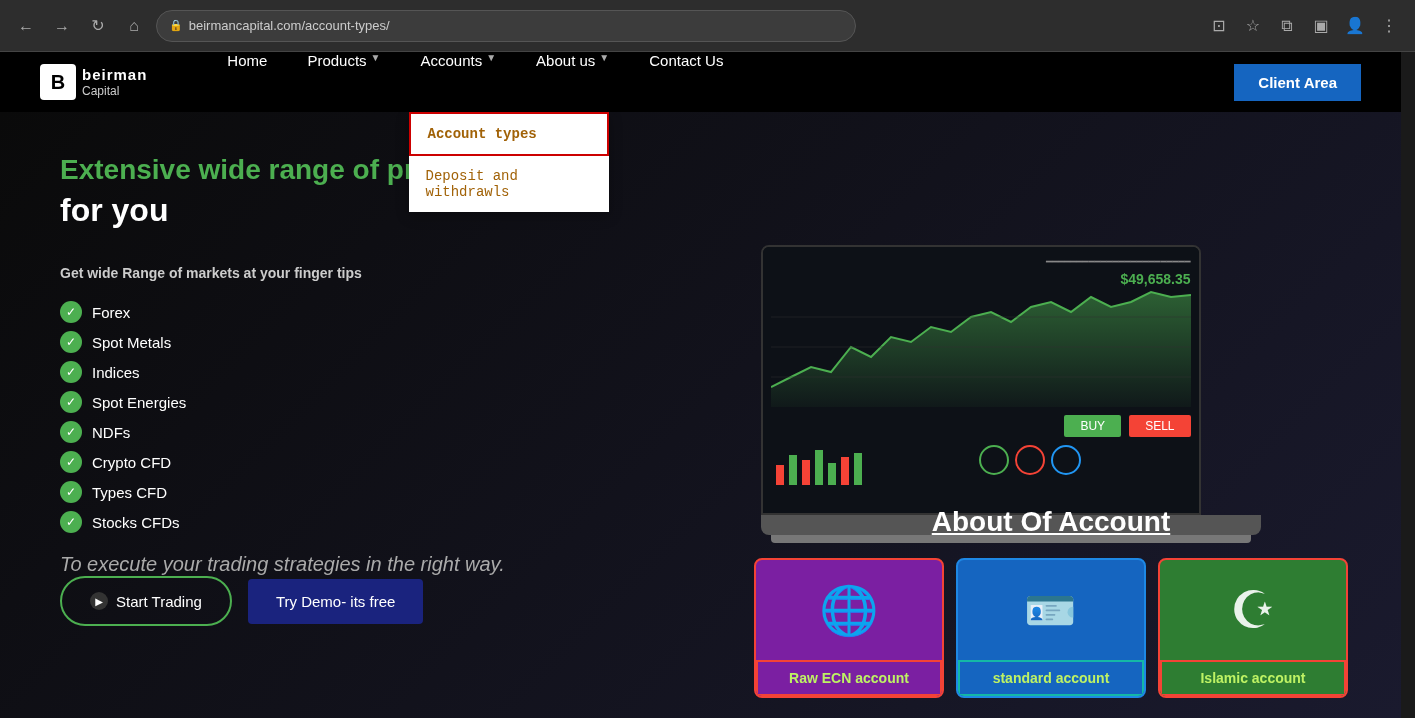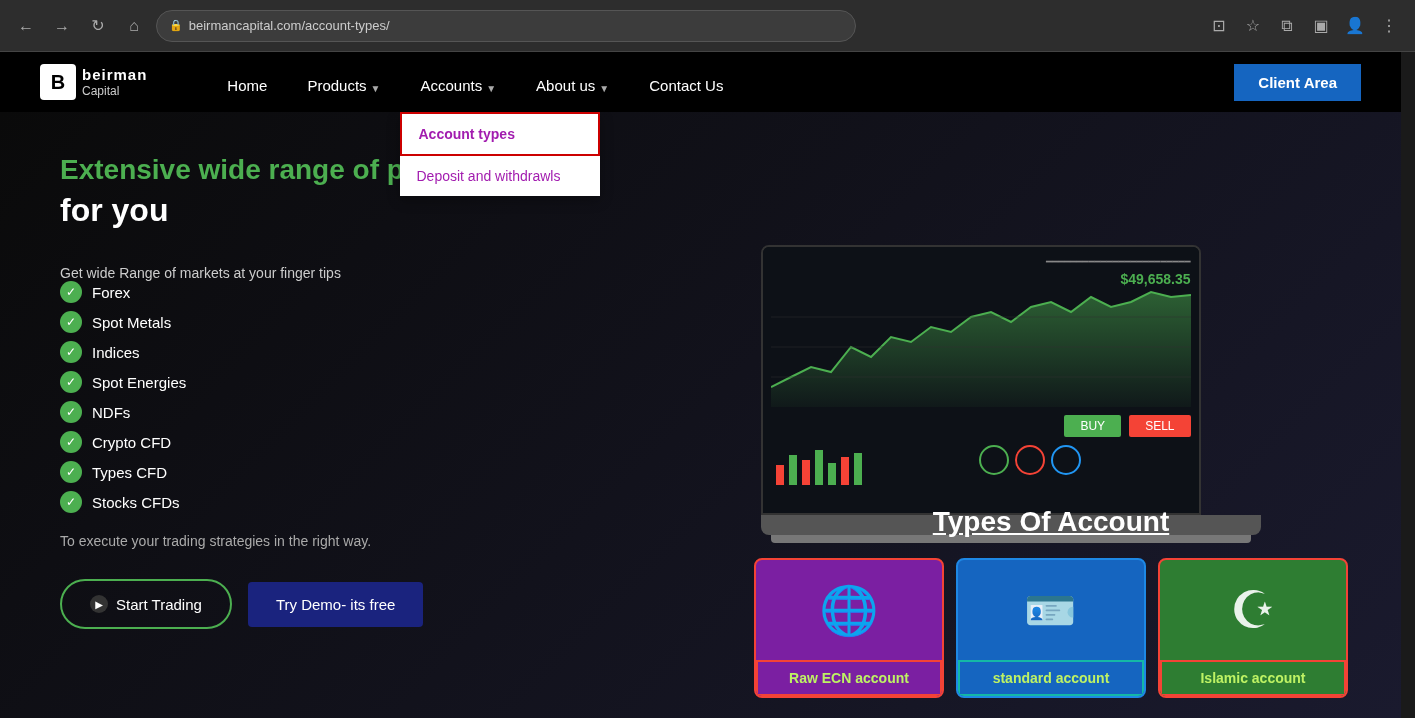--- a/index.html
+++ b/index.html
@@ -111,23 +111,23 @@
     .logo-text { color: #fff; font-size: 15px; line-height: 1.2; }
     .logo-text .brand { font-weight: bold; letter-spacing: 1px; }
     .logo-text .sub { font-size: 12px; color: #ccc; }
     .nav-links {
       display: flex;
       align-items: center;
       gap: 0;
       flex: 1;
     }
     .nav-item {
-      padding: 18px 20px;
+      padding: 0 20px;
       height: 60px;
-      display: flex; align-items: flex-end;
+      display: flex; align-items: flex-start;
       cursor: pointer;
       color: #fff;
       font-size: 15px;
       gap: 4px;
       position: relative;
     }
     .nav-item .chevron { font-size: 10px; color: #aaa; }
     .client-area-btn {
       background: #1565c0;
       color: #fff;
@@ -137,26 +137,27 @@
       font-size: 15px;
       font-weight: bold;
       cursor: pointer;
       margin-left: auto;
     }
 
     
     .dropdown-menu {
       position: absolute;
       top: 60px;
-      left: 0;
+      left: 9px;
       background: #fff;
-      color: #a21caf;
+      color: #a16207;
       min-width: 200px;
       box-shadow: 0 4px 12px rgba(0,0,0,0.3);
       z-index: 200;
+      font-family: Liberation Mono, monospace;
     }
     .dropdown-item {
       padding: 12px 16px;
       cursor: pointer;
       font-size: 14px;
       display: flex; align-items: center;
     }
     .dropdown-item.active {
       border: 2px solid #c00;
       font-weight: bold;
@@ -185,20 +186,22 @@
     }
     .hero-title-main {
       color: #fff;
       font-size: 32px;
       font-weight: bold;
       margin-bottom: 36px;
     }
     .hero-subtitle {
       color: #ccc;
       font-size: 14px;
+      margin-bottom: 20px;
+      font-weight: bold;
     }
     .feature-list {
       list-style: none;
       margin-bottom: 20px;
     }
     .feature-list li {
       display: flex;
       align-items: center;
       gap: 10px;
       color: #fff;
@@ -209,22 +212,22 @@
       width: 22px; height: 22px;
       background: #4caf50;
       border-radius: 50%;
       display: flex; align-items: center; justify-content: center;
       color: #fff;
       font-size: 12px;
       flex-shrink: 0;
     }
     .execute-text {
       color: #aaa;
-      font-size: 14px;
-      margin-bottom: 30px;
+      font-size: 20px;
+      font-style: italic;
     }
     .cta-buttons {
       display: flex;
       gap: 16px;
       align-items: center;
     }
     .btn-start {
       background: transparent;
       border: 2px solid #4caf50;
       color: #fff;
@@ -599,21 +602,21 @@
               </div>
             </div>
           </div>
         </div>
         <div class="laptop-base"></div>
         <div class="laptop-base-bottom"></div>
       </div>
     </div>
 
     <div class="types-section">
-      <h2 class="types-title">Types Of Account</h2>
+      <h2 class="types-title">About Of Account</h2>
       <div class="account-cards">
 
         <div class="account-card card-raw">
           <div class="card-icon-area">
             <span class="card-icon">🌐</span>
           </div>
           <div class="card-label">
             <span>Raw ECN account</span>
           </div>
         </div>

